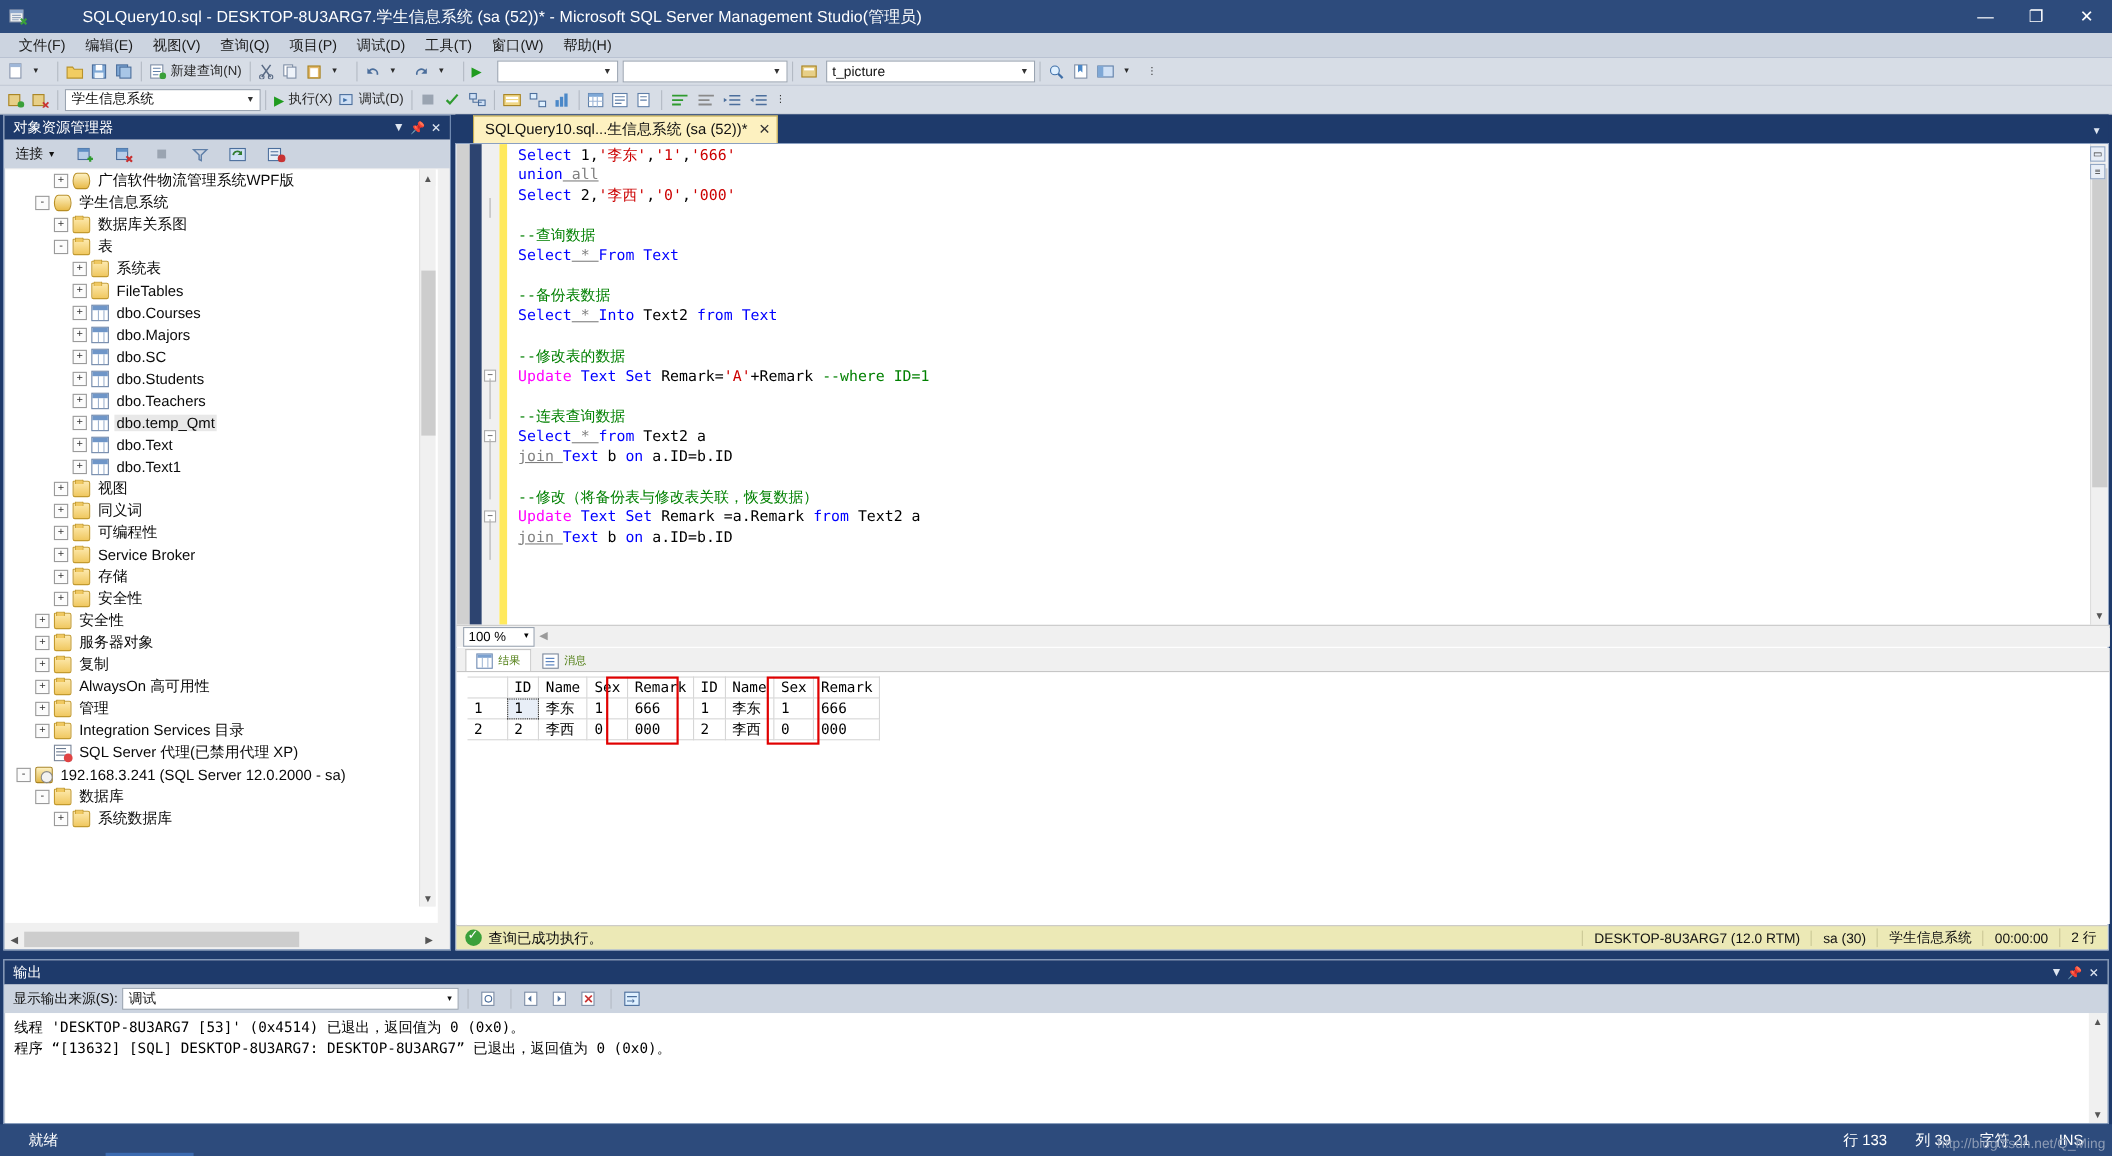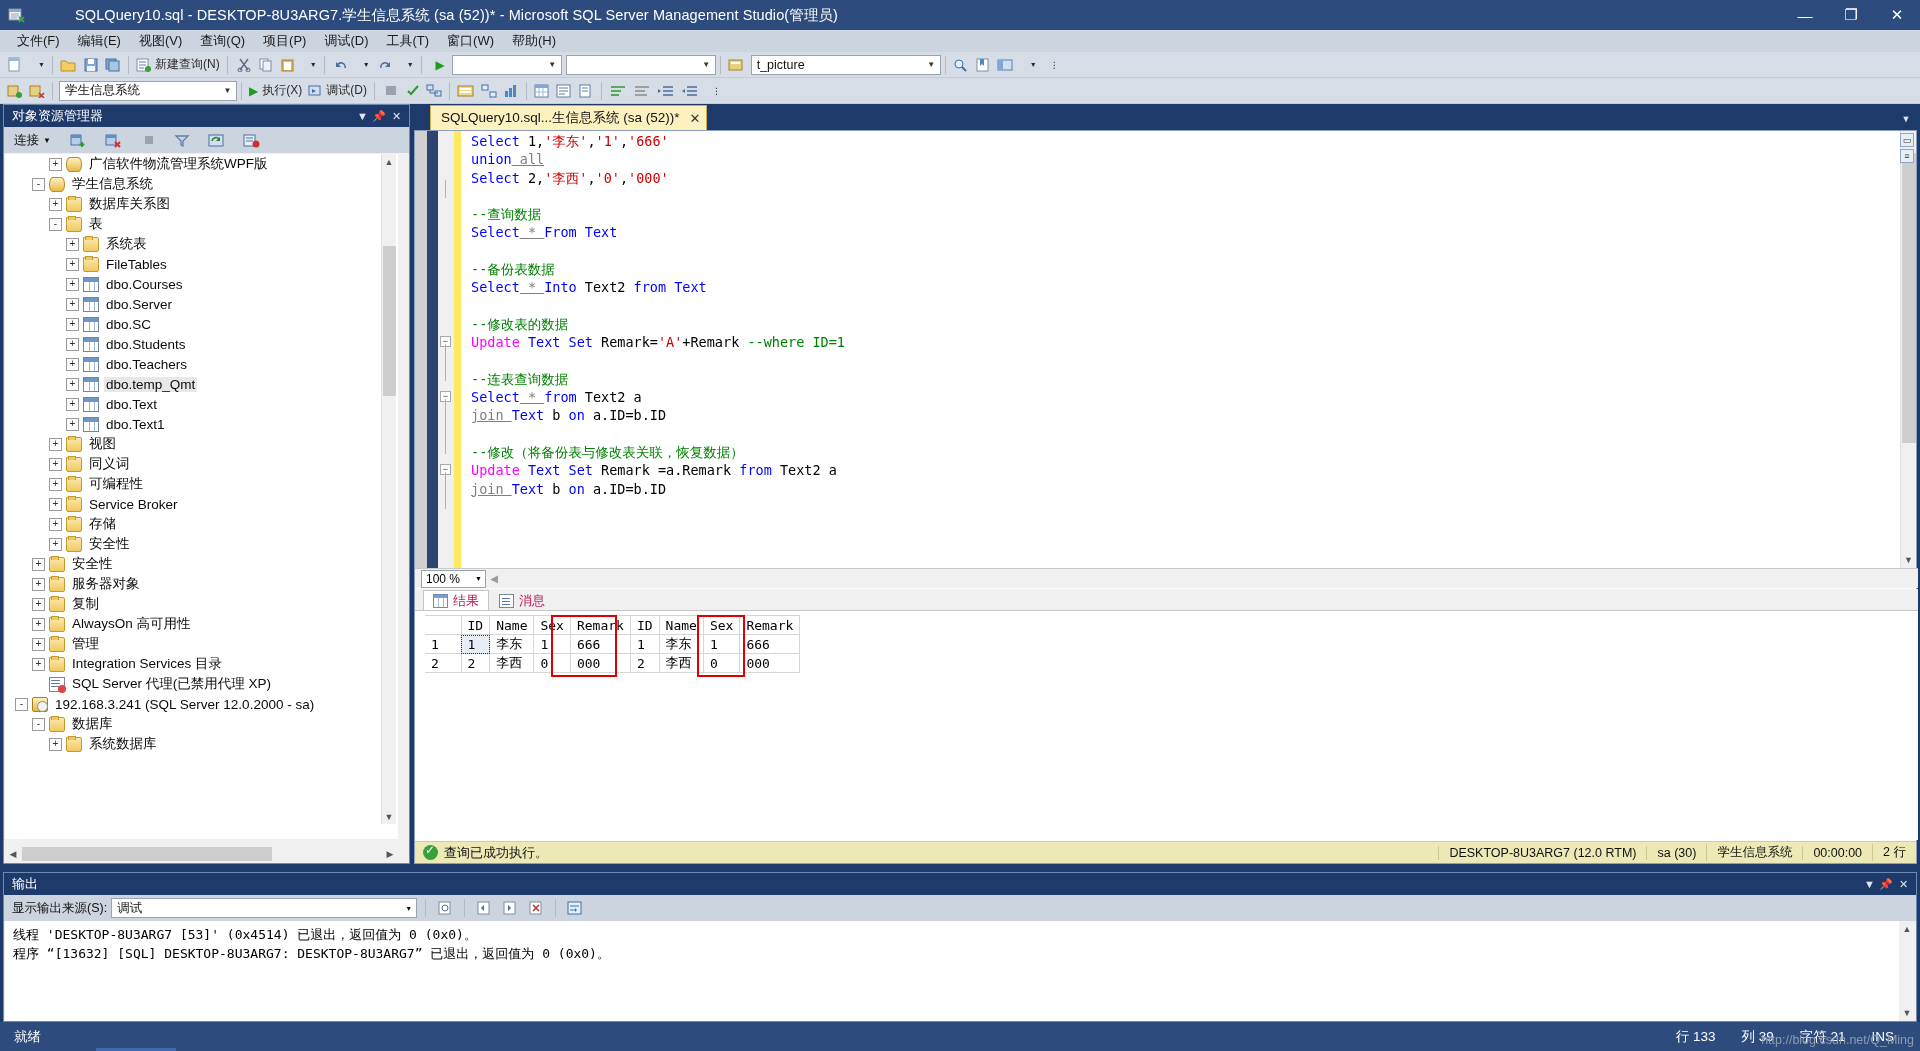--- a/index.html
+++ b/index.html
@@ -20,21 +20,21 @@
   .winbtns{margin-left:auto;display:flex;height:30px;}
   .winbtn{width:46px;height:30px;display:flex;align-items:center;justify-content:center;color:#fff;font-size:15px;}
 
   
   .menubar{height:22px;background:#ccd4e0;display:flex;align-items:center;padding-left:8px;color:#1a1a1a;font-size:13px;}
   .menubar .mi{padding:2px 9px;white-space:nowrap;}
 
   
   .toolbar{height:26px;background:#d7dde6;display:flex;align-items:center;padding-left:4px;border-bottom:1px solid #c5ccd6;}
   .toolbar.t2{height:26px;}
-  .tbtn{height:22px;min-width:22px;display:flex;align-items:center;justify-content:flex-end;padding:0 3px;color:#2b2b2b;font-size:12px;position:relative;}
+  .tbtn{height:22px;min-width:22px;display:flex;align-items:center;justify-content:flex-start;padding:0 3px;color:#2b2b2b;font-size:12px;position:relative;}
   .tsep{width:1px;height:18px;background:#b3bac4;margin:0 4px;}
   .tcombo{height:20px;background:#fff;border:1px solid #9aa4b1;display:flex;align-items:center;padding:0 2px 0 5px;font-size:12.5px;color:#111;}
   .tcombo .caret{margin-left:auto;width:13px;height:18px;display:flex;align-items:center;justify-content:center;font-size:8px;color:#333;}
   .tcombo.empty{color:#888;}
   .runglyph{color:#1f9b1f;font-size:12px;}
 
   
   .mid{position:absolute;left:0;top:104px;width:1920px;height:767px;}
   
   .oe{position:absolute;left:3px;top:0;width:407px;height:760px;background:#f0f0f0;border:1px solid #6f89b0;}
@@ -105,21 +105,21 @@
   .code-topbtns{position:absolute;right:2px;top:2px;display:flex;flex-direction:column;gap:2px;z-index:5;}
   .code-topbtns .sq{width:14px;height:14px;background:#e8eef7;border:1px solid #93a7c4;font-size:9px;display:flex;align-items:center;justify-content:center;color:#333;}
 
   .zoombar{position:absolute;left:0;top:437px;width:1503px;height:20px;background:#f0f0f0;border-top:1px solid #c9c9c9;display:flex;align-items:center;}
   .zoomcombo{width:65px;height:18px;margin-left:6px;background:#fff;border:1px solid #9aa4b1;display:flex;align-items:center;padding-left:4px;font-size:12px;}
   .zoomcombo .caret{margin-left:auto;font-size:7px;padding-right:3px;}
   .zoombar .lt{width:16px;display:flex;align-items:center;justify-content:center;font-size:10px;color:#9a9a9a;}
   .zoombar .htrack{flex:1;height:16px;background:#f0f0f0;}
 
   .restabs{position:absolute;left:0;top:458px;width:1503px;height:22px;background:#f0f0f0;display:flex;align-items:flex-end;padding-left:8px;}
-  .rtab{height:21px;display:flex;align-items:center;gap:5px;padding:0 9px;font-size:13px;color:#be185d;background:#fff;border:1px solid #c6c6c6;border-bottom:none;}
+  .rtab{height:21px;display:flex;align-items:center;gap:5px;padding:0 9px;font-size:10px;color:#4d7c0f;background:#fff;border:1px solid #c6c6c6;border-bottom:none;}
   .rtab.inactive{background:#f0f0f0;border-color:transparent;}
   .ricon{width:15px;height:14px;position:relative;flex:0 0 auto;}
   .ricon.grid{background:#fff;border:1px solid #6f8bb3;}
   .ricon.grid:before{content:"";position:absolute;left:0;top:0;right:0;height:3px;background:#7ba0cf;}
   .ricon.grid:after{content:"";position:absolute;left:4px;top:3px;width:1px;bottom:0;background:#a7bcd8;box-shadow:5px 0 0 #a7bcd8;}
   .ricon.msg{background:#fff;border:1px solid #7a8699;}
   .ricon.msg:before{content:"";position:absolute;left:2px;top:3px;width:8px;height:1px;background:#4b77b8;box-shadow:0 3px 0 #4b77b8,0 6px 0 #4b77b8;}
 
   .gridpane{position:absolute;left:0;top:479px;width:1503px;height:230px;background:#fff;border-top:1px solid #c6c6c6;}
   table.rg{border-collapse:collapse;font-family:"DejaVu Sans Mono","Liberation Mono",monospace;font-size:13px;margin-left:10px;margin-top:4px;}
@@ -144,21 +144,21 @@
   .out-tb{height:26px;background:#ccd4e0;display:flex;align-items:center;padding-left:8px;gap:4px;font-size:12.5px;color:#111;}
   .out-tb .ocombo{width:306px;height:20px;background:#fff;border:1px solid #9aa4b1;display:flex;align-items:center;padding-left:5px;font-size:12.5px;text-align:right;}
   .out-tb .ocombo .caret{margin-left:auto;font-size:7px;padding-right:4px;}
   .outbody{position:absolute;left:1px;top:48px;width:1894px;height:100px;background:#fff;font-family:"DejaVu Sans Mono","Liberation Mono",monospace;font-size:13px;line-height:19px;padding:4px 0 0 8px;color:#000;white-space:pre;overflow:hidden;}
   .out-vsc{position:absolute;right:1px;top:48px;width:16px;height:100px;background:#f0f0f0;}
   .out-vsc .up,.out-vsc .dn{height:16px;display:flex;align-items:center;justify-content:center;font-size:9px;color:#555;}
   .out-vsc .dn{position:absolute;bottom:0;left:0;right:0;}
 
   
   .appstatus{position:absolute;left:0;bottom:0;width:1920px;height:29px;background:#2d4b7c;display:flex;align-items:center;color:#fff;font-size:13.5px;}
-  .appstatus .ready{padding-left:14px;}
+  .appstatus .ready{padding-left:26px;}
   .appstatus .right{margin-left:auto;display:flex;align-items:center;}
   .appstatus .right .seg{padding:0 26px 0 0;white-space:nowrap;}
   .watermark{position:absolute;right:6px;bottom:4px;font-size:12.5px;color:#8e9cb5;white-space:nowrap;}
   .taskbarline{position:absolute;left:96px;bottom:0;width:80px;height:3px;background:#3c6bb0;}
 </style>
 </head>
 <body>
 
 <div class="app">
 
@@ -527,21 +527,21 @@
             <span class="lbl">FileTables</span>
           </div>
           <div class="trow" style="padding-left: 61px;">
             <span class="exp">+</span>
             <span class="ico table"></span>
             <span class="lbl">dbo.Courses</span>
           </div>
           <div class="trow" style="padding-left: 61px;">
             <span class="exp">+</span>
             <span class="ico table"></span>
-            <span class="lbl">dbo.Server</span>
+            <span class="lbl">dbo.Majors</span>
           </div>
           <div class="trow" style="padding-left: 61px;">
             <span class="exp">+</span>
             <span class="ico table"></span>
             <span class="lbl">dbo.SC</span>
           </div>
           <div class="trow" style="padding-left: 61px;">
             <span class="exp">+</span>
             <span class="ico table"></span>
             <span class="lbl">dbo.Students</span>

